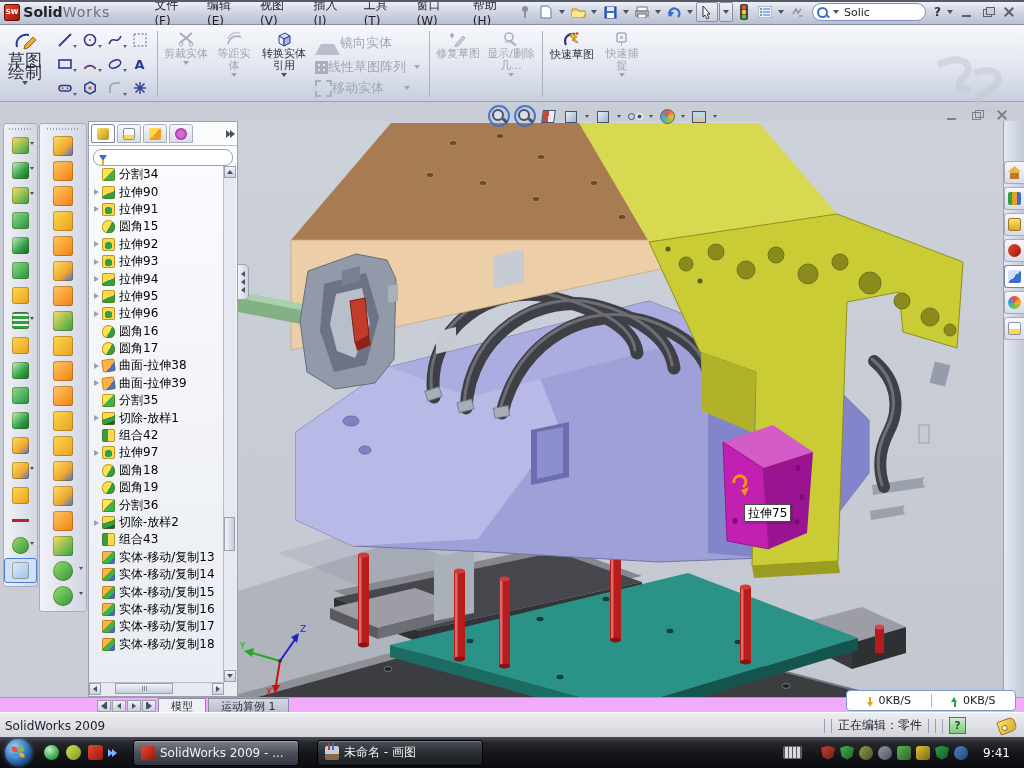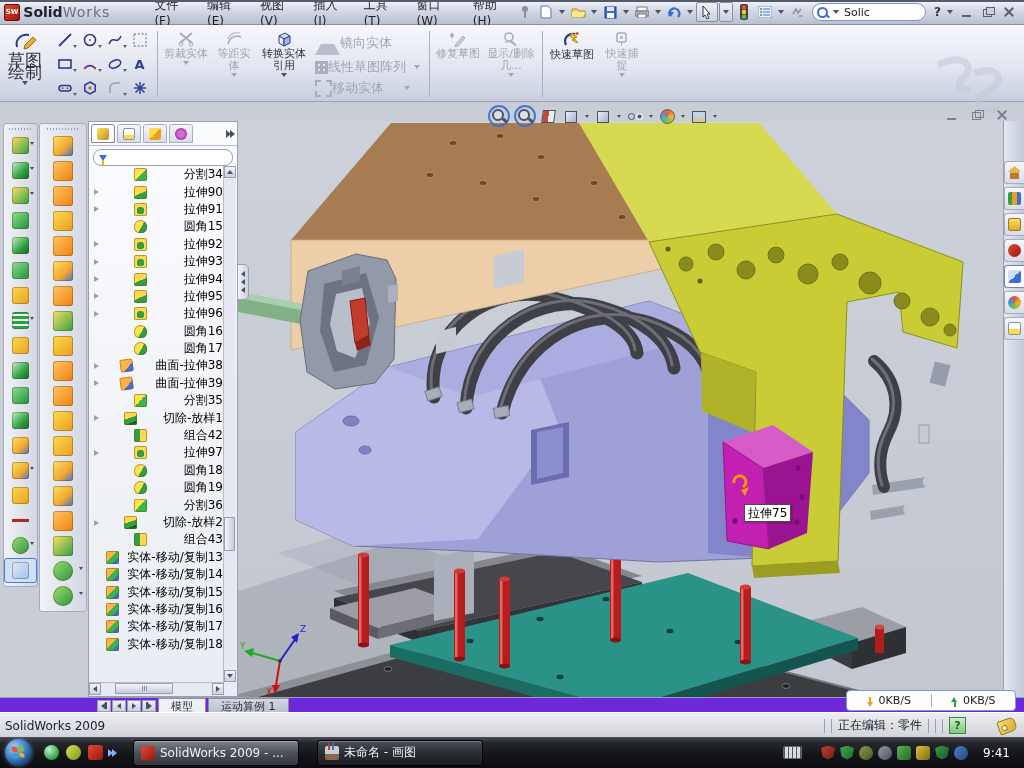--- a/index.html
+++ b/index.html
@@ -94,21 +94,21 @@
   .tt1{background:linear-gradient(135deg,#ffe34d,#b9902a);}
   .tt2{background:linear-gradient(#fff 60%,#ffd84d 60%);border:1px solid #8a90a2;box-sizing:border-box;}
   .tt3{background:linear-gradient(135deg,#ffd84d 50%,#e8a020 50%);}
   .tt4{background:radial-gradient(circle,#d66bd6 35%,#a030a0 70%);border-radius:50%;}
   .chev2{margin-left:auto;display:flex;}
   .chev2 i{width:0;height:0;border-top:4px solid transparent;border-bottom:4px solid transparent;border-left:5px solid #4a5060;margin-left:-1px;}
   #treefilter{margin:3px 4px;height:15px;border:1px solid #9aa0b0;border-radius:8px;background:#fff;display:flex;align-items:center;padding:0 5px;}
   .funnel{width:0;height:0;border-left:4px solid transparent;border-right:4px solid transparent;border-top:6px solid #3a6fd0;position:relative;}
   .funnel::after{content:"";position:absolute;left:-1px;top:-1px;width:2px;height:6px;background:#e8b020;}
   #treerows{position:absolute;left:2px;top:44px;right:14px;bottom:14px;overflow:hidden;}
-  .trow{display:flex;align-items:center;height:17.4px;white-space:nowrap;justify-content:space-between;}
+  .trow{display:flex;align-items:center;height:17.4px;white-space:nowrap;}
   .tw{width:11px;flex:none;display:flex;align-items:center;justify-content:center;}
   .tw.exp::before{content:"";width:0;height:0;border-top:3.5px solid transparent;border-bottom:3.5px solid transparent;border-left:5px solid #9aa0ae;}
   .ti{width:13px;height:13px;border-radius:2px;margin-right:4px;flex:none;box-shadow:inset 0 0 0 1px rgba(120,90,0,.5);}
   .ti.split{background:linear-gradient(135deg,#ffe34d 50%,#39b54a 50%);}
   .ti.extrude{background:linear-gradient(155deg,#ffd84d 55%,#2fa043 55%);}
   .ti.extrude2{background:radial-gradient(circle at 50% 58%,#2fa043 0 36%,#ffd84d 38%);}
   .ti.fillet{background:linear-gradient(120deg,#ffe34d 55%,#2fa043 56%);border-radius:50% 50% 42% 42%;}
   .ti.surface{background:linear-gradient(135deg,#ffb347 62%,#4a6fd0 62%);transform:rotate(-8deg);}
   .ti.cutloft{background:linear-gradient(160deg,#ffd84d 45%,#2fa043 45% 75%,#17602a 75%);}
   .ti.combine{background:linear-gradient(90deg,#2fa043 45%,#ffd84d 45%);}
@@ -163,21 +163,21 @@
   .nw-half{flex:1;display:flex;align-items:flex-end;justify-content:center;gap:5px;}
   .nw-div{width:1px;height:13px;background:#aab4c8;}
   .arr{position:relative;width:7px;height:10px;}
   .arr i{position:absolute;left:2.5px;top:0;width:2px;height:6px;display:block;}
   .arr::after{content:"";position:absolute;left:0;width:0;height:0;border-left:3.5px solid transparent;border-right:3.5px solid transparent;}
   .arr.down i{background:#e8a020;}
   .arr.down::after{bottom:0;border-top:5px solid #e8a020;}
   .arr.up i{background:#2fa043;top:4px;}
   .arr.up::after{top:0;border-bottom:5px solid #2fa043;}
   
-  #doctabs{left:0;top:697px;width:1024px;height:15px;background:#6d28d9;border-top:1px solid #9aa0b0;display:flex;align-items:stretch;}
+  #doctabs{left:0;top:697px;width:1024px;height:15px;background:#f0abfc;border-top:1px solid #9aa0b0;display:flex;align-items:stretch;}
   #navbtns{display:flex;margin-left:97px;gap:1px;align-items:center;}
   .navb{width:14px;height:12px;background:linear-gradient(#eef1f7,#c8cfdd);border:1px solid #9aa0b0;box-sizing:border-box;display:flex;align-items:center;justify-content:center;gap:0px;}
   .dtab{font-size:11px;padding:0 12px;display:flex;align-items:center;border:1px solid #888e9f;border-bottom:none;margin-left:2px;background:linear-gradient(#d3d7e1,#b8bece);color:#2a2e38;}
   .dtab.active{background:#eef0f6;}
   
   #statusbar{left:0;top:712px;width:1024px;height:25px;background:linear-gradient(#eceef2,#d2d3da);border-top:1px solid #fff;display:flex;align-items:center;font-size:12px;color:#1b1e26;}
   #sb-left{margin-left:5px;}
   #sb-right{margin-left:auto;display:flex;align-items:center;gap:6px;margin-right:8px;}
   .sbsep{width:1px;height:14px;background:#9aa0b0;}
   #sb-help{width:15px;height:15px;background:linear-gradient(#cdeccd,#7ec87e);border:1px solid #3a8a3a;font-size:11px;font-weight:bold;color:#1a5c1a;text-align:center;line-height:15px;}

